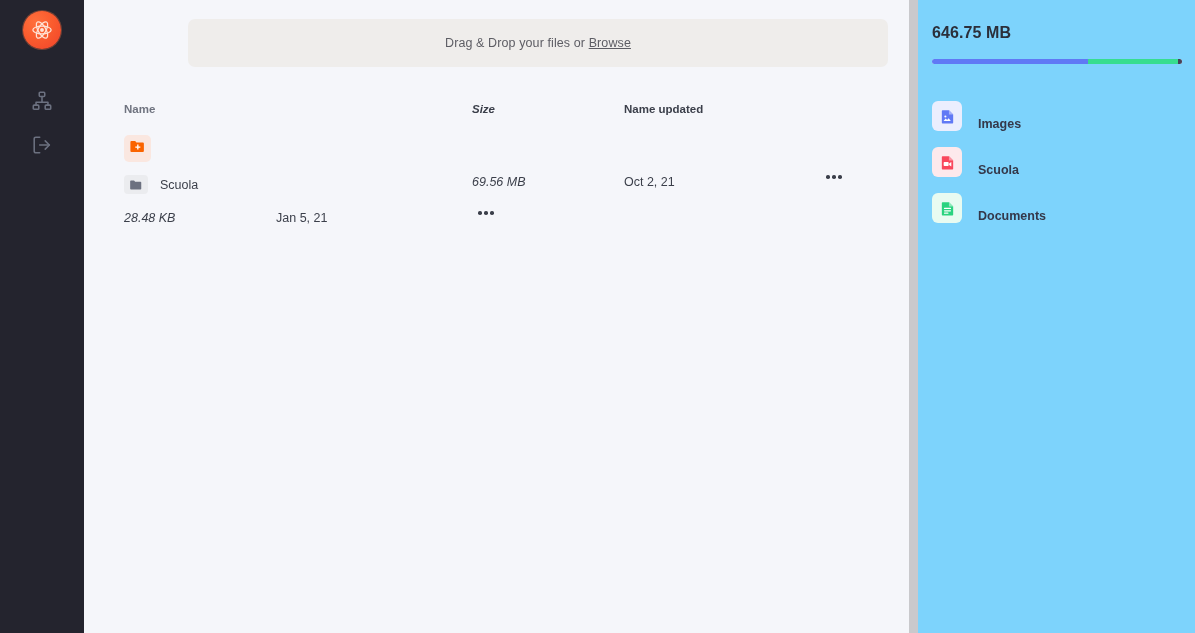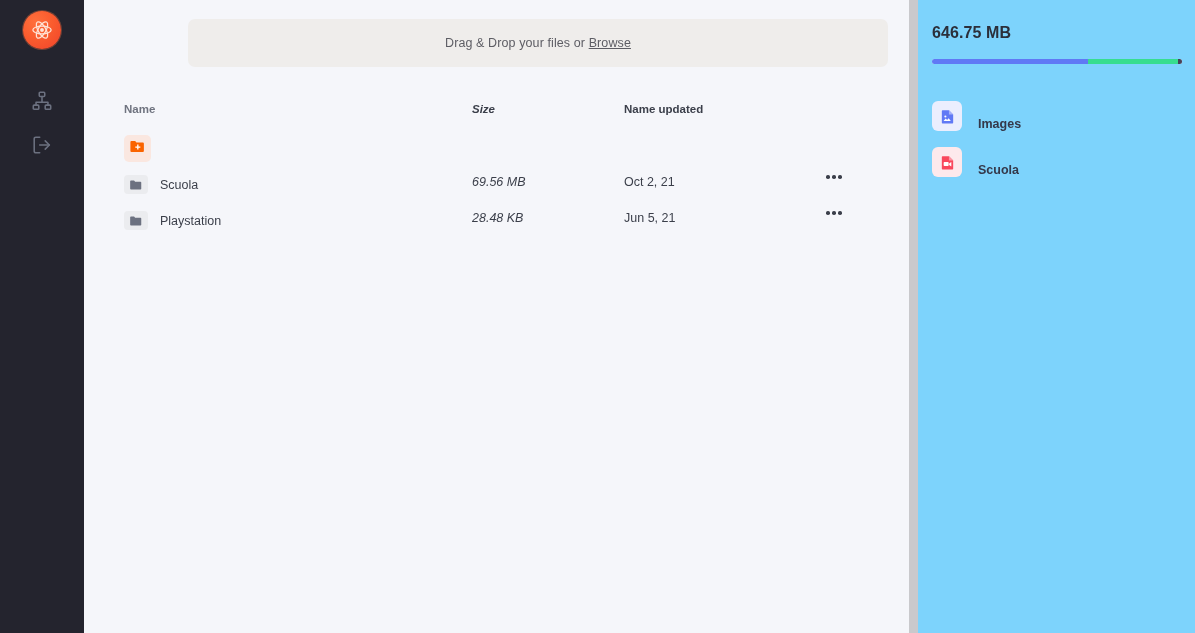--- a/index.html
+++ b/index.html
@@ -268,30 +268,22 @@
           <div class="col-menu">
             <span class="dots">
                 <i></i>
                 <i></i>
                 <i></i>
               </span>
           </div>
         </div>
 
         <div class="trow">
-          <div class="col-name">
-            <span class="folder-chip">
-              <svg width="14" height="14" viewBox="0 0 24 24">
-                <path d="M2 5.6a1.4 1.4 0 0 1 1.4-1.4h5.3l1.8 2.1h9.1A1.4 1.4 0 0 1 21 7.7v10.7a1.4 1.4 0 0 1-1.4 1.4H3.4A1.4 1.4 0 0 1 2 18.4Z" fill="#6c7180"></path>
-              </svg>
-            </span>
-            <span class="rowname">Playstation</span>
-          </div>
           <div class="col-size">28.48 KB</div>
-          <div class="col-date">Jun 5, 21</div>
+          <div class="col-date">Jan 5, 21</div>
           <div class="col-menu">
             <span class="dots">
                 <i></i>
                 <i></i>
                 <i></i>
               </span>
           </div>
         </div>
 
       </div>
@@ -331,18 +323,32 @@
           <svg width="17" height="17" viewBox="0 0 24 24">
             <path d="M5 3.2h9L20 9v11.8a1 1 0 0 1-1 1H5a1 1 0 0 1-1-1V4.2a1 1 0 0 1 1-1Z" fill="#f9475c"></path>
             <path d="M14 3.2 20 9h-6Z" fill="#fb97a4"></path>
             <rect x="6.6" y="11.3" width="7" height="5.6" rx="1" fill="#ffffff"></rect>
             <path d="M14.3 13.5 17.4 11.4v6.1l-3.1-2.1Z" fill="#ffffff"></path>
           </svg>
         </span>
         <span class="cat-label">Scuola</span>
       </div>
 
+      <div class="cat-item">
+        <span class="cat-icon" style="background:#e8fbf1">
+          <svg width="17" height="17" viewBox="0 0 24 24">
+            <path d="M5 3.2h9L20 9v11.8a1 1 0 0 1-1 1H5a1 1 0 0 1-1-1V4.2a1 1 0 0 1 1-1Z" fill="#2ad37f"></path>
+            <path d="M14 3.2 20 9h-6Z" fill="#8eeabc"></path>
+            <g fill="#ffffff">
+              <rect x="7" y="11" width="10" height="1.7" rx=".8"></rect>
+              <rect x="7" y="14.4" width="10" height="1.7" rx=".8"></rect>
+              <rect x="7" y="17.8" width="6.4" height="1.7" rx=".8"></rect>
+            </g>
+          </svg>
+        </span>
+        <span class="cat-label">Documents</span>
+      </div>
 
 
     </div>
   </aside>
 
 </div>
 
 </body></html>

